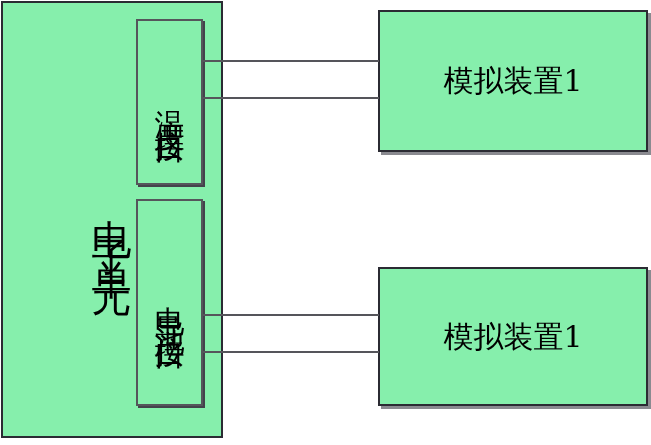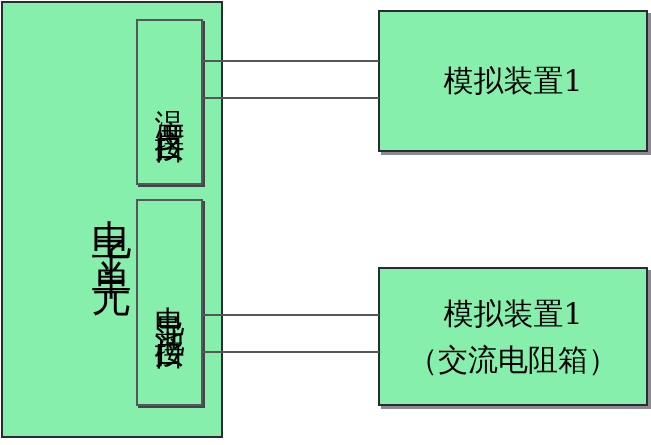--- a/index.html
+++ b/index.html
@@ -94,16 +94,15 @@
   <div class="connector conn-2"></div>
   <div class="connector conn-3"></div>
   <div class="connector conn-4"></div>
 
   <div class="box sim-box sim-dc">
     <div class="sim-title">模拟装置1</div>
   </div>
 
   <div class="box sim-box sim-ac">
     <div class="sim-title">模拟装置1</div>
-    <div class="sim-subtitle">（交流电阻箱）</div>
   </div>
 
 </div>
 
 </body></html>

